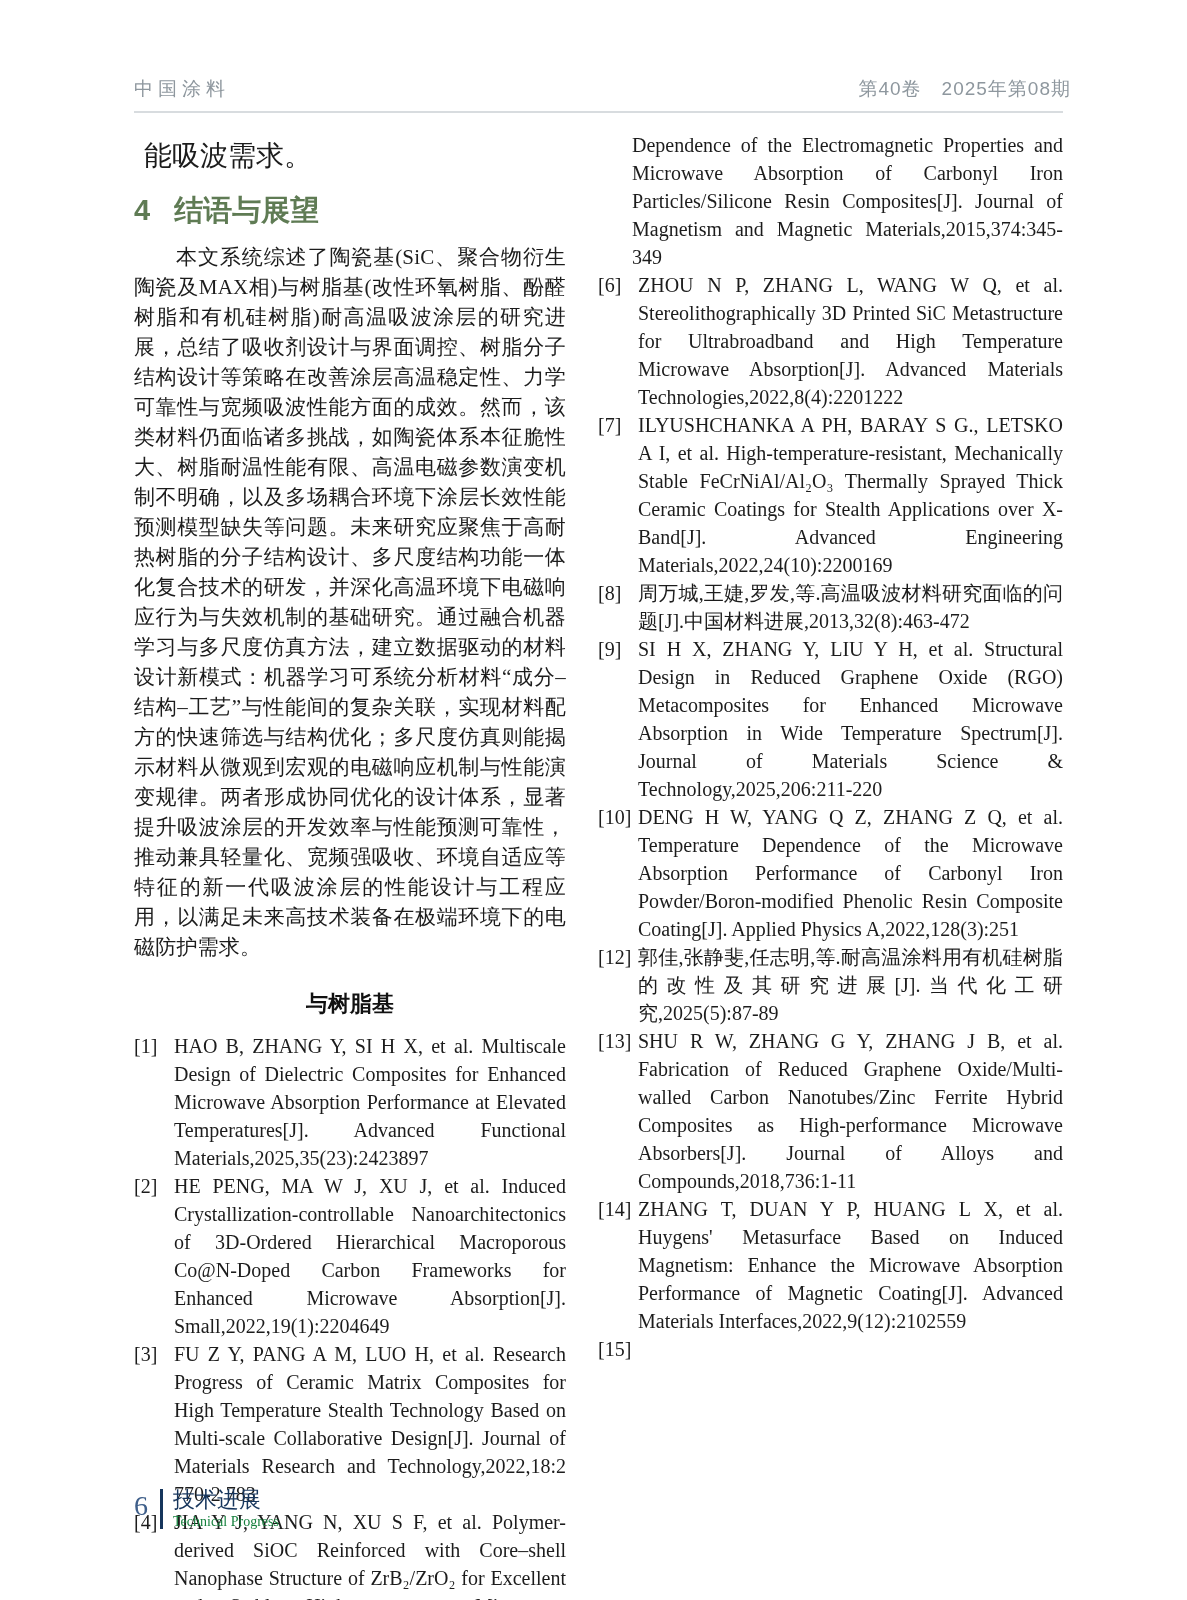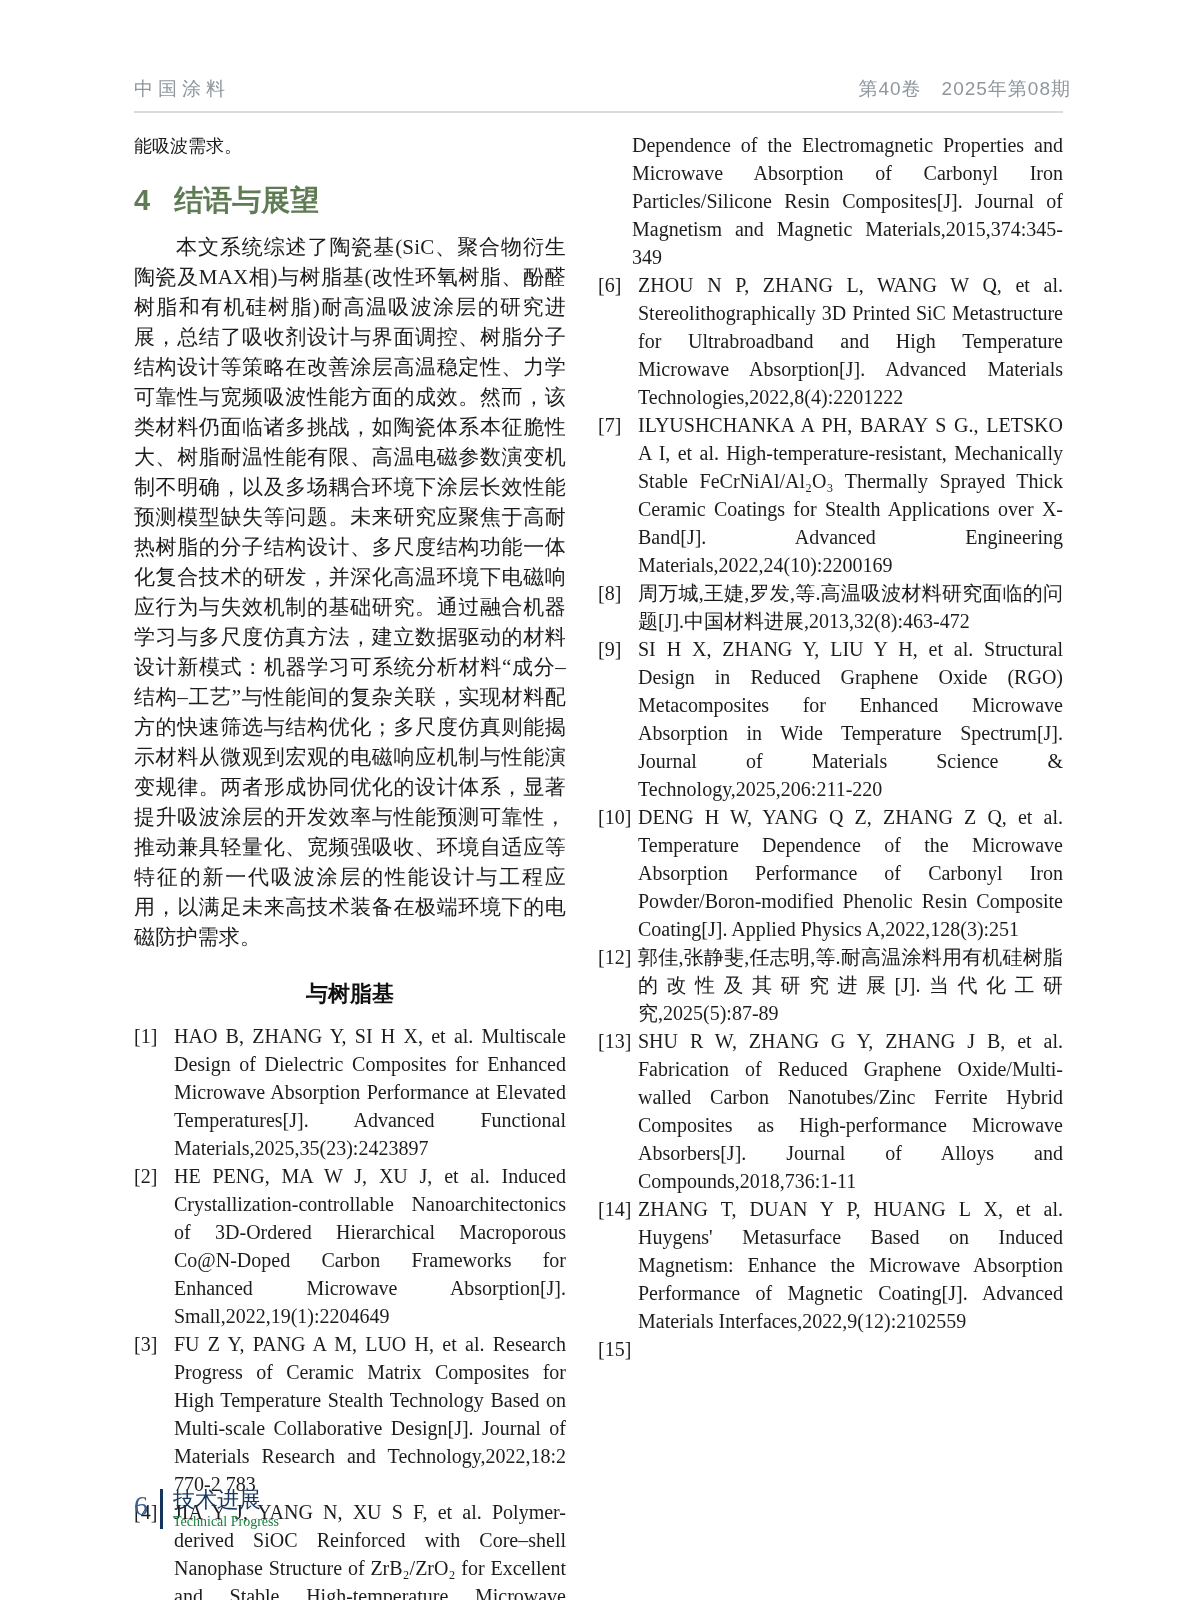--- a/index.html
+++ b/index.html
@@ -19,21 +19,21 @@
   .issue-info { letter-spacing:1px; }
   .header-rule {
     position:absolute; left:134px; right:124px; top:111px;
     border-top:2px solid #d8dcdf; height:0;
   }
   
   .col { position:absolute; top:131px; }
   .col-left  { left:134px; width:432px; }
   .col-right { left:598px; width:465px; }
 
-  .lead-par { margin:0; font-size:18px; line-height:30px; }
+  .lead-par { margin:10px; font-size:28px; line-height:30px; }
   .section-heading {
     margin:19px 0 0 0; display:flex; align-items:baseline;
     font-family:"Liberation Sans","DejaVu Sans",sans-serif;
     font-weight:bold; font-size:29px; line-height:40px; color:#5f7b54;
   }
   .section-number { margin-right:24px; }
   .body-par {
     margin:12px 0 0 0; font-size:21px; line-height:30px;
     text-align:justify; text-indent:2em; letter-spacing:0.2px;
   }

